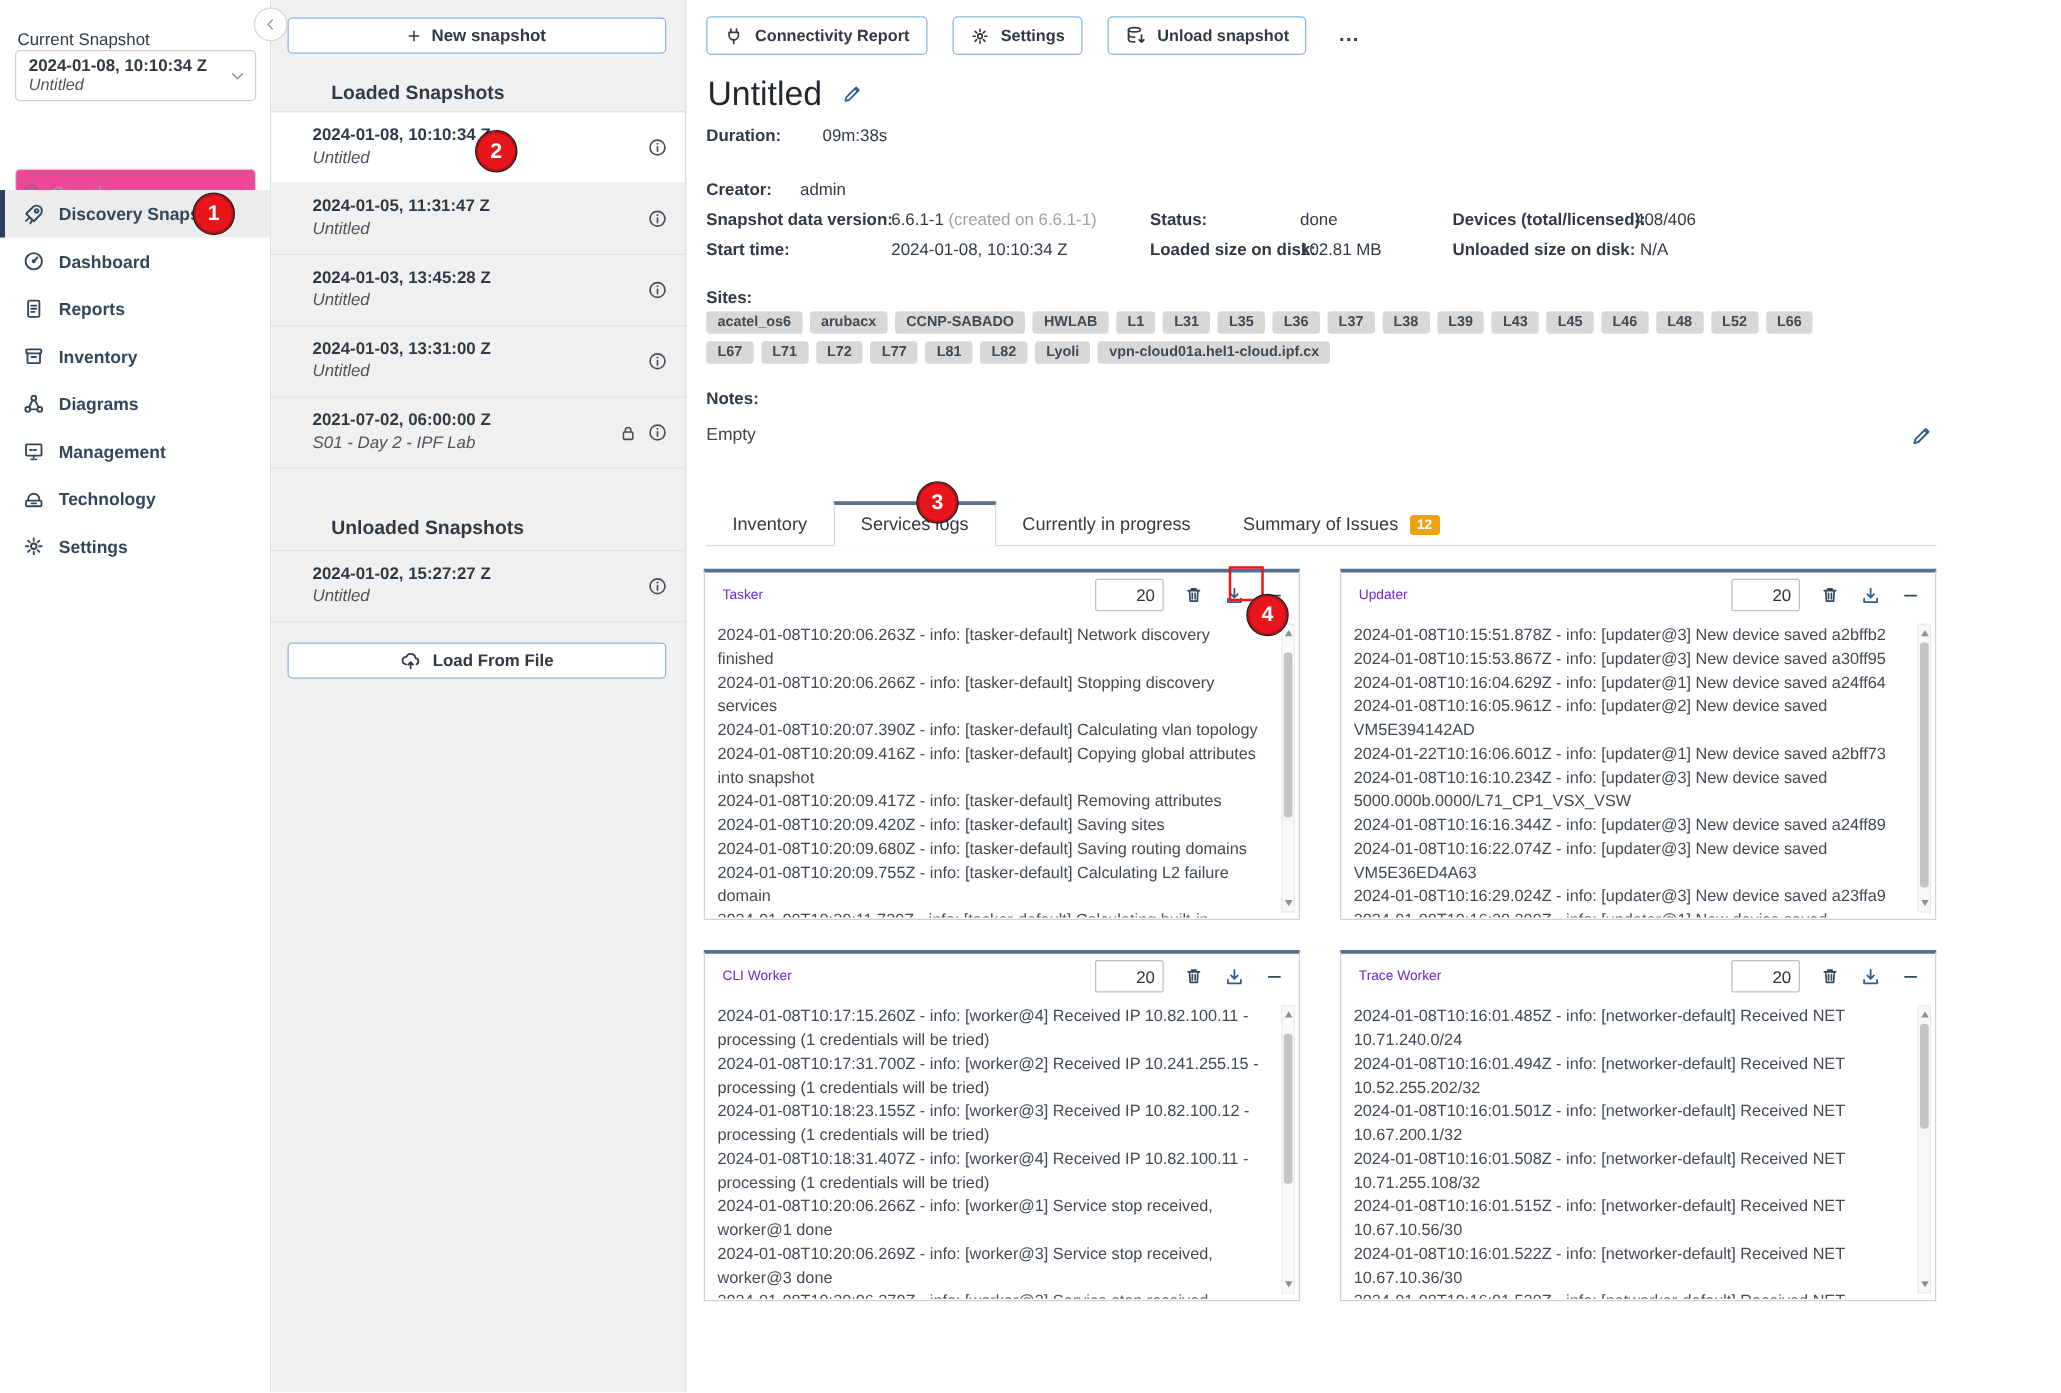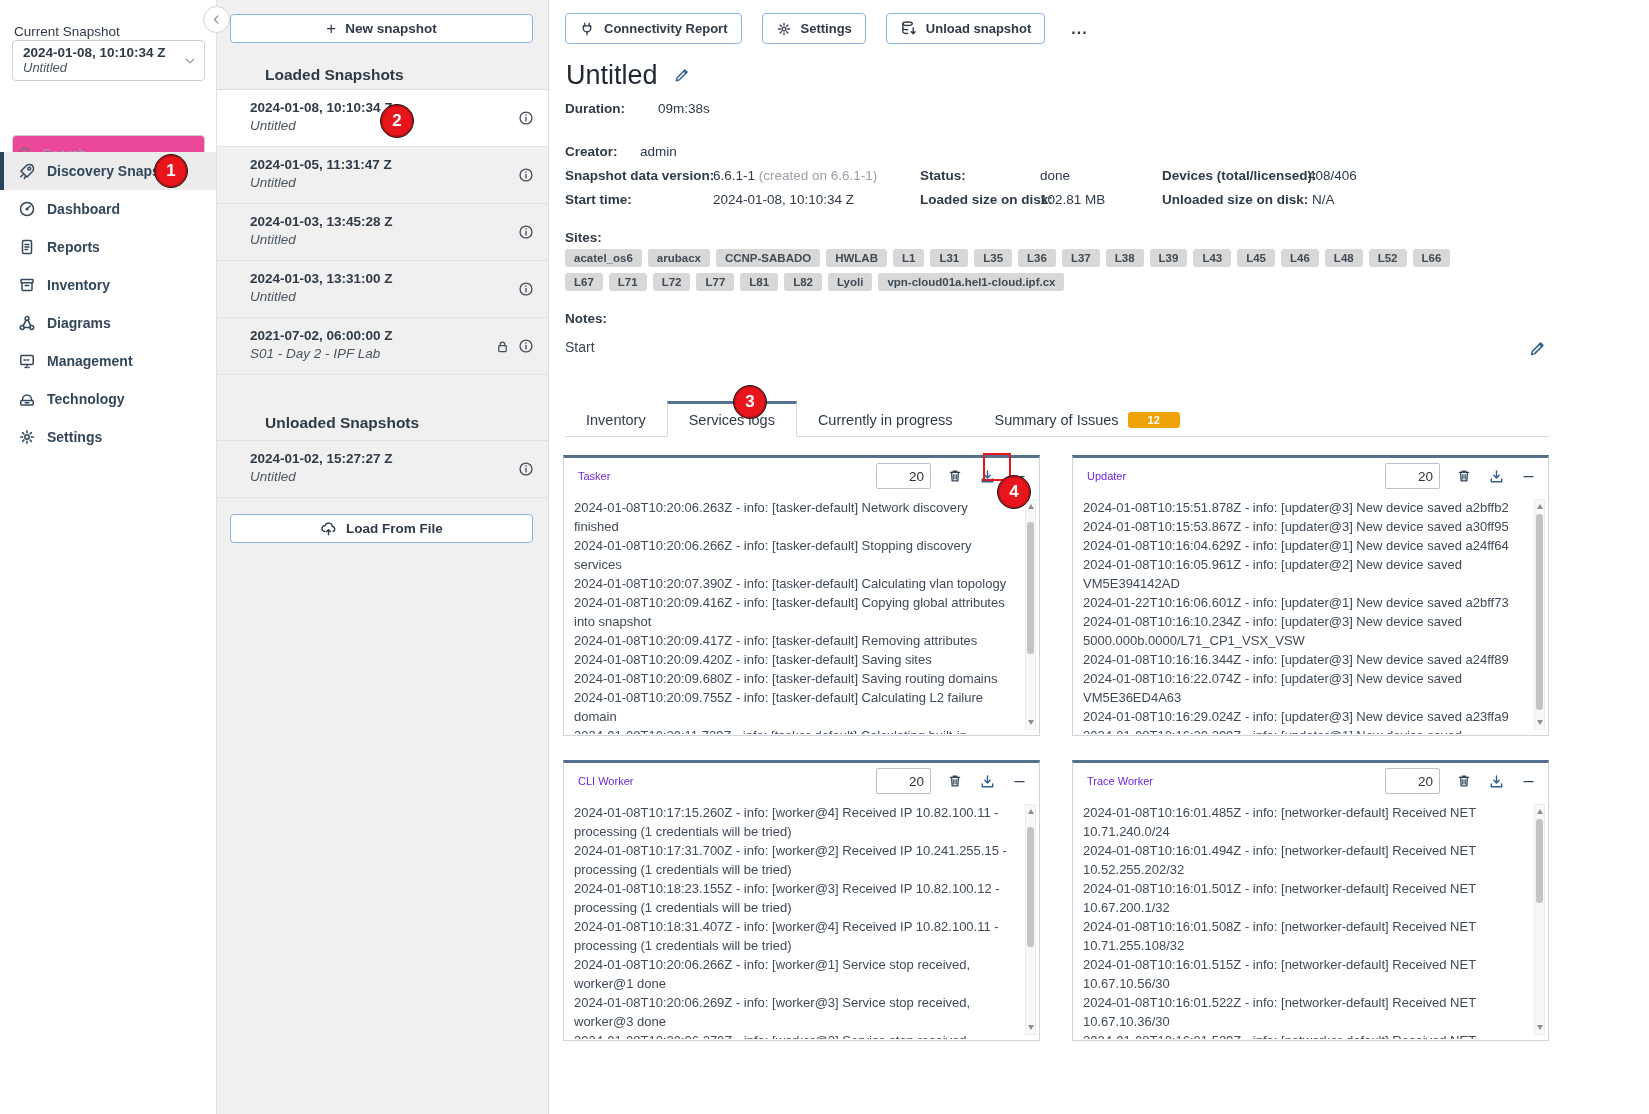--- a/index.html
+++ b/index.html
@@ -80,21 +80,21 @@
   .notes-edit { position:absolute; left:978px; top:340px; }
 
   
   .tabs { position:absolute; left:15px; top:401px; width:984px; height:36px;
           display:flex; align-items:flex-end; border-bottom:1px solid #d9d9d9; }
   .tab { height:32px; line-height:32px; padding:0 21px; font-size:14.5px; color:#2f3a47; cursor:pointer;
          display:flex; align-items:center; gap:9px; }
   .tab.active { height:36px; border:1px solid #d9d9d9; border-bottom:1px solid #fff;
                 border-top:3px solid #56708f; background:#fff; margin-bottom:-1px; }
   .issue-badge { background:#efa30b; color:#fff; font-size:11px; font-weight:bold;
-                 border-radius:3px; padding:2px 20px; line-height:12px; }
+                 border-radius:3px; padding:2px 6px; line-height:12px; }
 
   
   .panel { position:absolute; width:477px; height:281px; background:#fff;
            border:1px solid #ccd3da; border-top:3px solid #56708f; }
   .panel-hd { height:36px; display:flex; align-items:center; padding:0 12px 0 14px; }
   .panel-title { flex:1; font-size:11px; color:#6d28d9; }
   .count-input { width:55px; height:26px; border:1px solid #b8c0c9; border-radius:2px;
                  text-align:right; padding:0 6px; font-size:13.5px; color:#333;
                  font-family:"Liberation Sans",sans-serif; }
   .hd-ic { margin-left:16px; background:none; border:none; padding:0; cursor:pointer; color:#33475b; }
@@ -432,21 +432,21 @@
       <span class="tag">L71</span>
       <span class="tag">L72</span>
       <span class="tag">L77</span>
       <span class="tag">L81</span>
       <span class="tag">L82</span>
       <span class="tag">Lyoli</span>
       <span class="tag">vpn-cloud01a.hel1-cloud.ipf.cx</span>
     </div>
 
   <div class="notes-label">Notes:</div>
-  <div class="notes-value">Start</div>
+  <div class="notes-value">Empty</div>
   <button class="icon-btn notes-edit">
     <span>
       <svg class="ic" width="18" height="18" viewBox="0 0 18 18" style="stroke:#2e5f8f">
           <path d="M3.5 14.5l.9-3.2 8.2-8.2 2.3 2.3-8.2 8.2-3.2.9z"></path>
           <path d="M11.5 4.2l2.3 2.3"></path>
         </svg>
     </span>
   </button>
 
   <div class="tabs">

